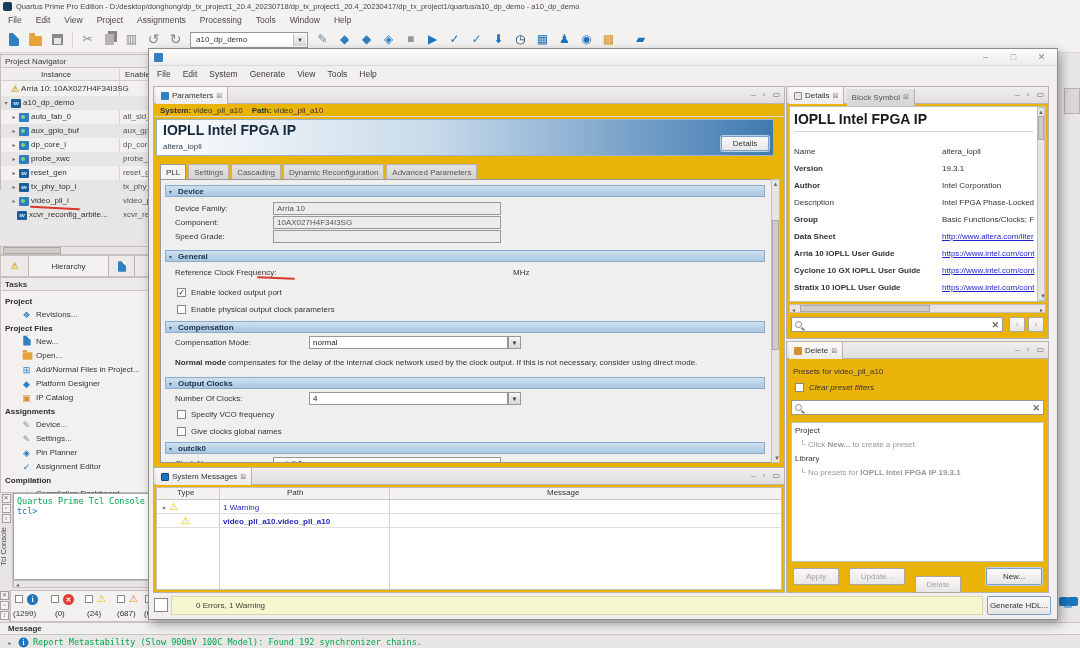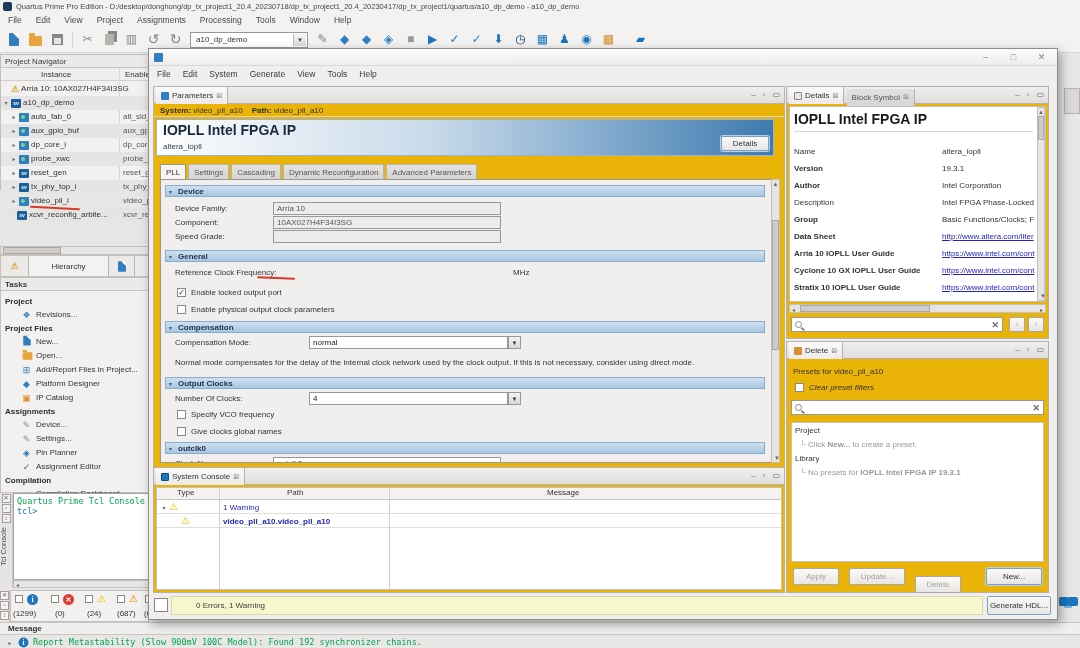--- a/index.html
+++ b/index.html
@@ -82,21 +82,21 @@
 .bluetx{color:#2525bb}
 .gridc{position:absolute;border-right:1px solid #d2cfcc;top:0;bottom:0}
 .searchbox{position:absolute;height:15px;background:#fff;border:1px solid #9a9896;display:flex;align-items:center}
 .mag{width:7px;height:7px;border:1.5px solid #8a8886;border-radius:50%;position:relative;margin:0 3px;flex:0 0 7px}
 .mag:after{content:"";position:absolute;left:5px;top:6px;width:4px;height:1.5px;background:#8a8886;transform:rotate(40deg)}
 .clrx{margin-left:auto;margin-right:3px;color:#6b6966;font-size:9px;font-weight:bold}
 .btn{position:absolute;height:17px;border:1px solid #aaa7a4;background:linear-gradient(#fbfaf9,#e8e6e4);text-align:center;font-size:8px;color:#333;line-height:16px;border-radius:2px}
 .btn.dis{color:#a5a2a0}
 .btn.hl{border-color:#7aa0c4;box-shadow:0 0 0 1px #b9d0e4}
 .redline{position:absolute;height:2px;background:#d8392c;border-radius:1px;z-index:9}
-.noteb{font-weight:normal}
+.noteb{font-weight:bold}
 .ygbar{position:absolute;background:#f7f7cf;border:1px solid #d9d9a8;line-height:17px;padding-left:24px;color:#3c3a38}
 .binoc{position:absolute;width:10px;height:9px;background:#1c75bc;border-radius:2px;box-shadow:9px 0 0 #1c75bc,4px 3px 0 -1px #7db3dd}
 </style>
 </head>
 <body>
 
 <div class="titlebar">
   <span class="appicon"></span>
   <span>Quartus Prime Pro Edition - D:/desktop/donghong/dp_tx_project1_20.4_20230718/dp_tx_project1_20.4_20230417/dp_tx_project1/quartus/a10_dp_demo - a10_dp_demo</span>
 </div>
@@ -248,21 +248,21 @@
   <div class="titem" style="top:57px">
       <span class="gl"><span class="ic-page" style="transform:scale(.75);display:inline-block"></span></span>
       <span class="tx">New...</span>
     </div>
   <div class="titem" style="top:71px">
       <span class="gl"><span class="ic-folder" style="transform:scale(.75);display:inline-block"></span></span>
       <span class="tx">Open...</span>
     </div>
   <div class="titem" style="top:85px">
       <span class="gl" style="color:#2f7fc1">⊞</span>
-      <span class="tx">Add/Report Files in Project...</span>
+      <span class="tx">Add/Normal Files in Project...</span>
     </div>
   <div class="titem" style="top:99px">
       <span class="gl" style="color:#2f7fc1">◆</span>
       <span class="tx">Platform Designer</span>
     </div>
   <div class="titem" style="top:113px">
       <span class="gl" style="color:#d98f2e">▣</span>
       <span class="tx">IP Catalog</span>
     </div>
   <div class="titem tasksec" style="top:127px;padding-left:4px">
@@ -449,21 +449,21 @@
       <div class="sarr" style="text-align:center">▲</div>
       <div class="vthumb" style="top:40px;height:130px"></div>
       <div class="sarr" style="position:absolute;bottom:0;left:2px">▼</div>
     </div>
   </div>
 
   <div class="panel" style="left:4px;top:418px;width:632px;height:126px">
     <div class="tstrip">
       <span class="ptab" style="margin-left:2px">
         <span class="pico" style="background:#1c75bc;border:1px solid #0f4a7a"></span>
-        <span>System Console</span>
+        <span>System Messages</span>
         <span class="tclose">⊠</span>
       </span>
       <span class="pctrl">
         <span>–</span>
         <span>▫</span>
         <span>▭</span>
       </span>
     </div>
     <div class="abs" style="left:2px;right:2px;top:19px;bottom:2px;background:#fff;border:1px solid #c3c0bd">
       <div class="abs" style="left:0;right:0;top:0;height:12px;background:#f3f2f1;border-bottom:1px solid #c9c6c3">

